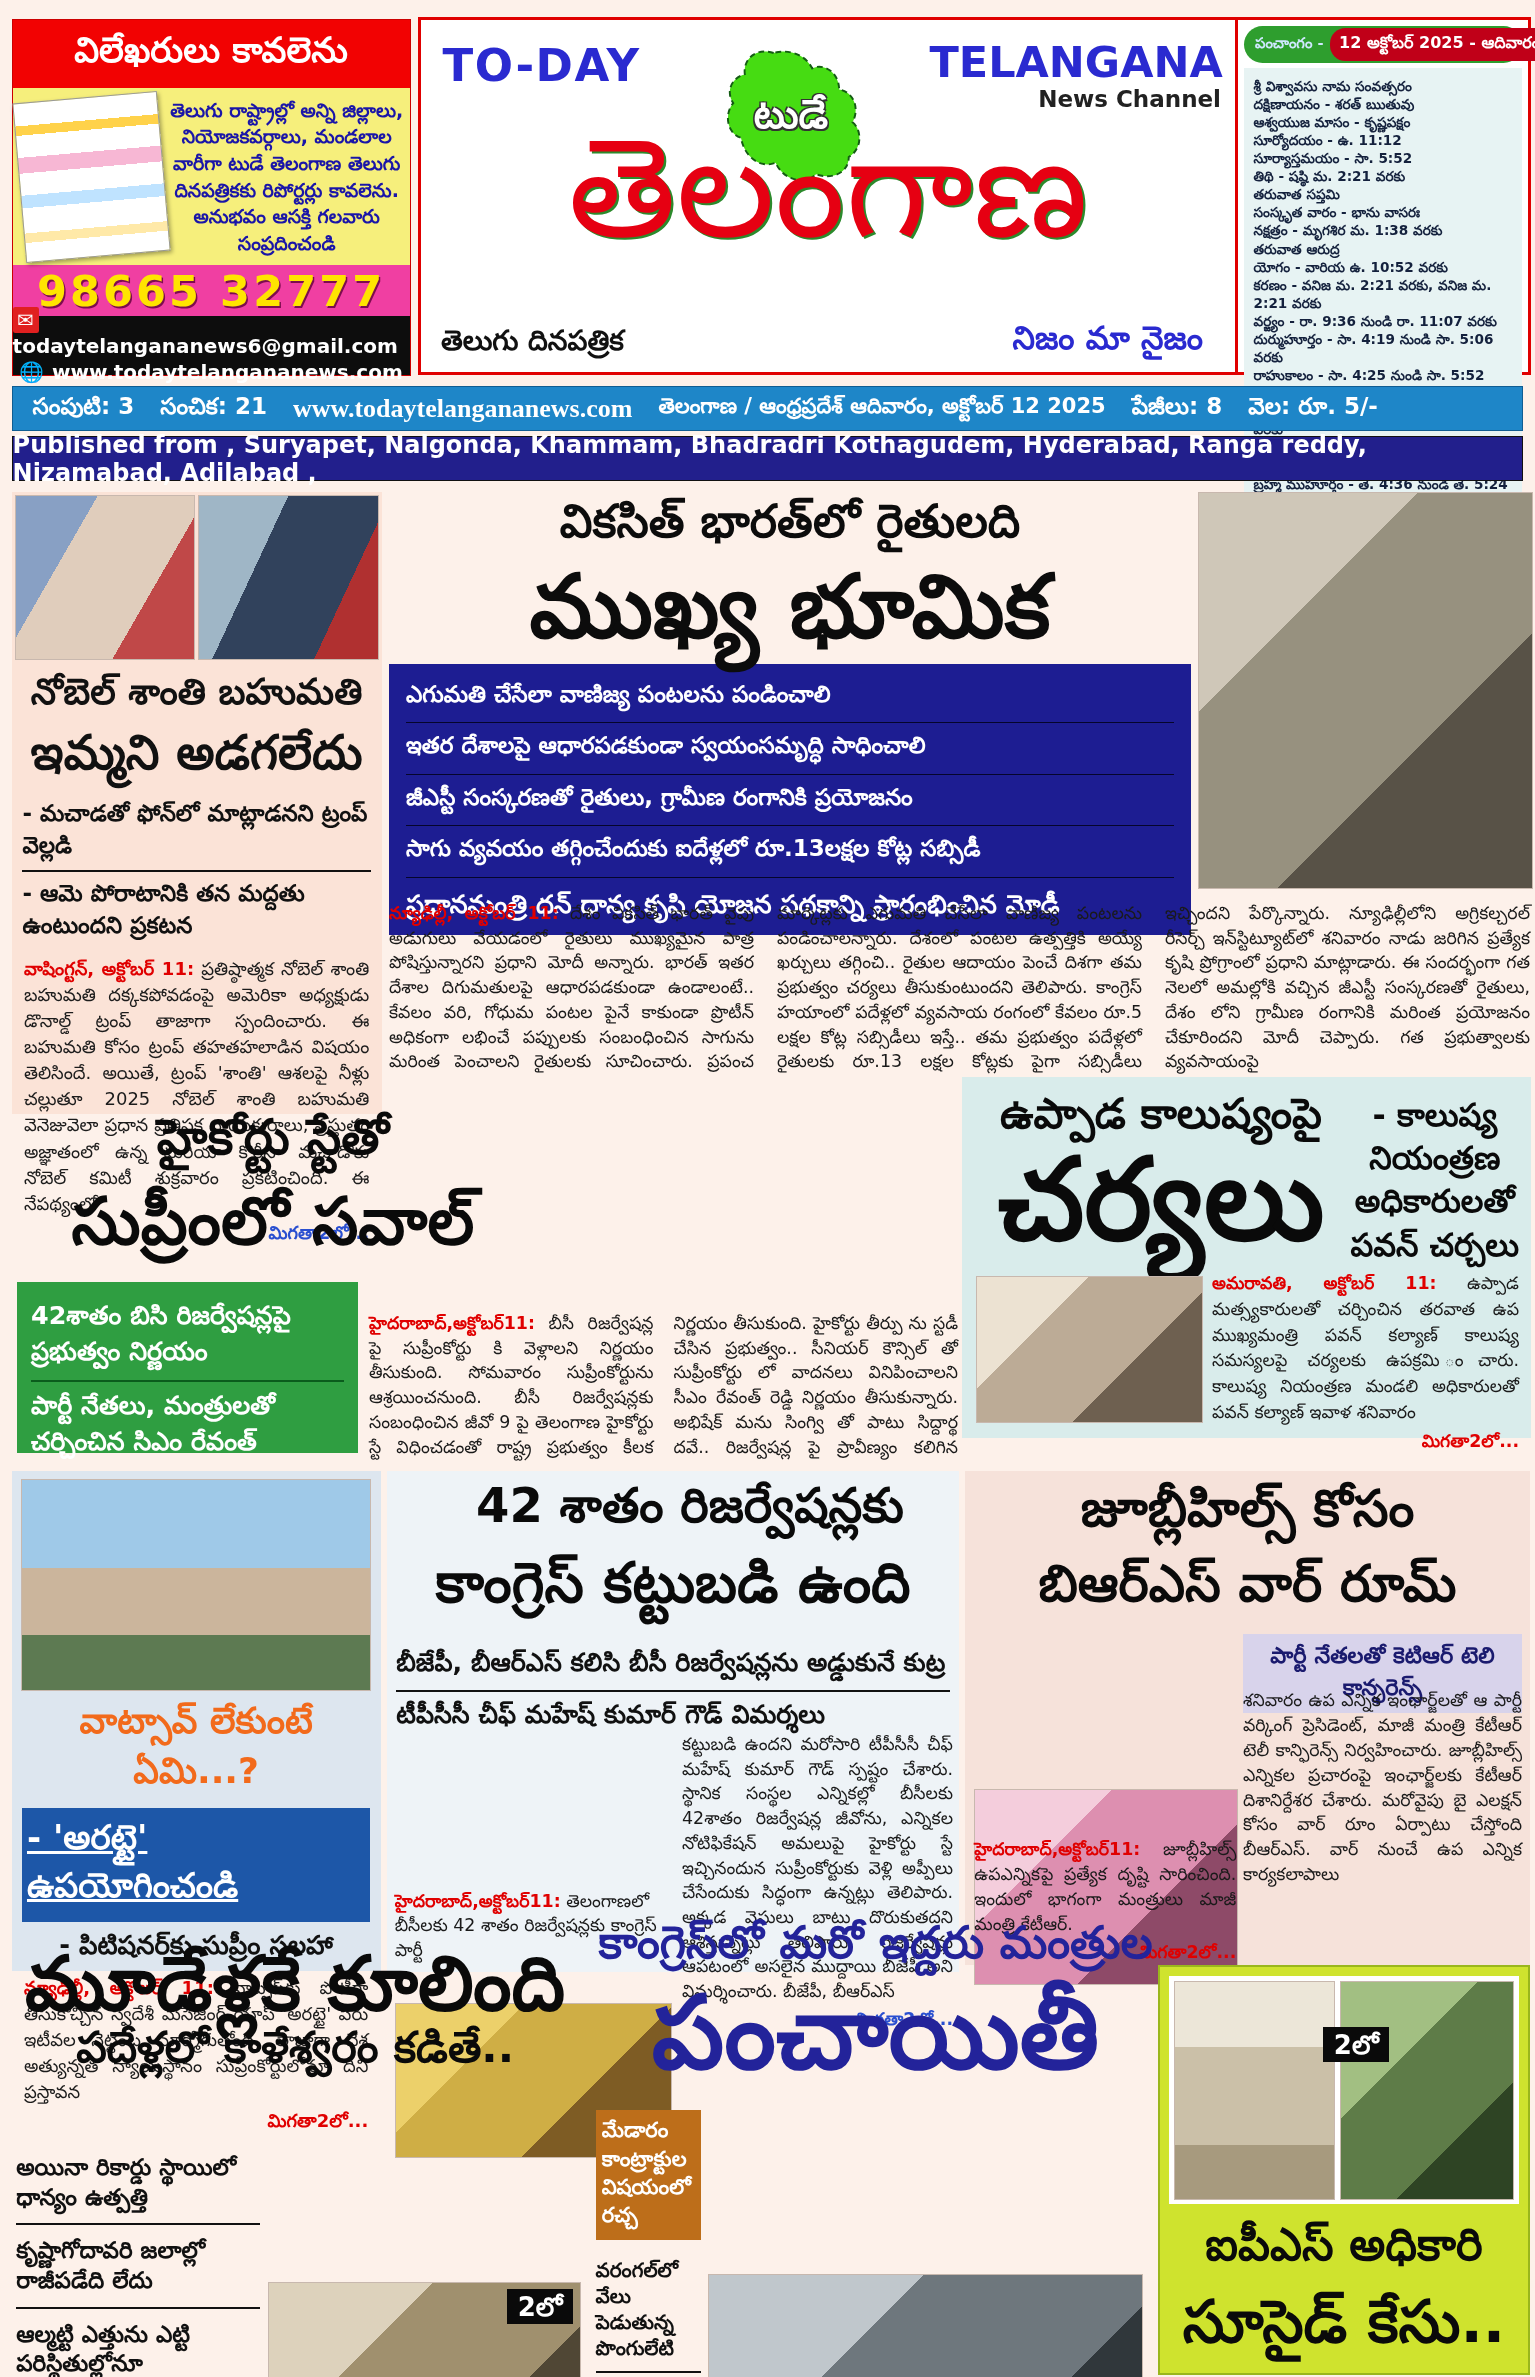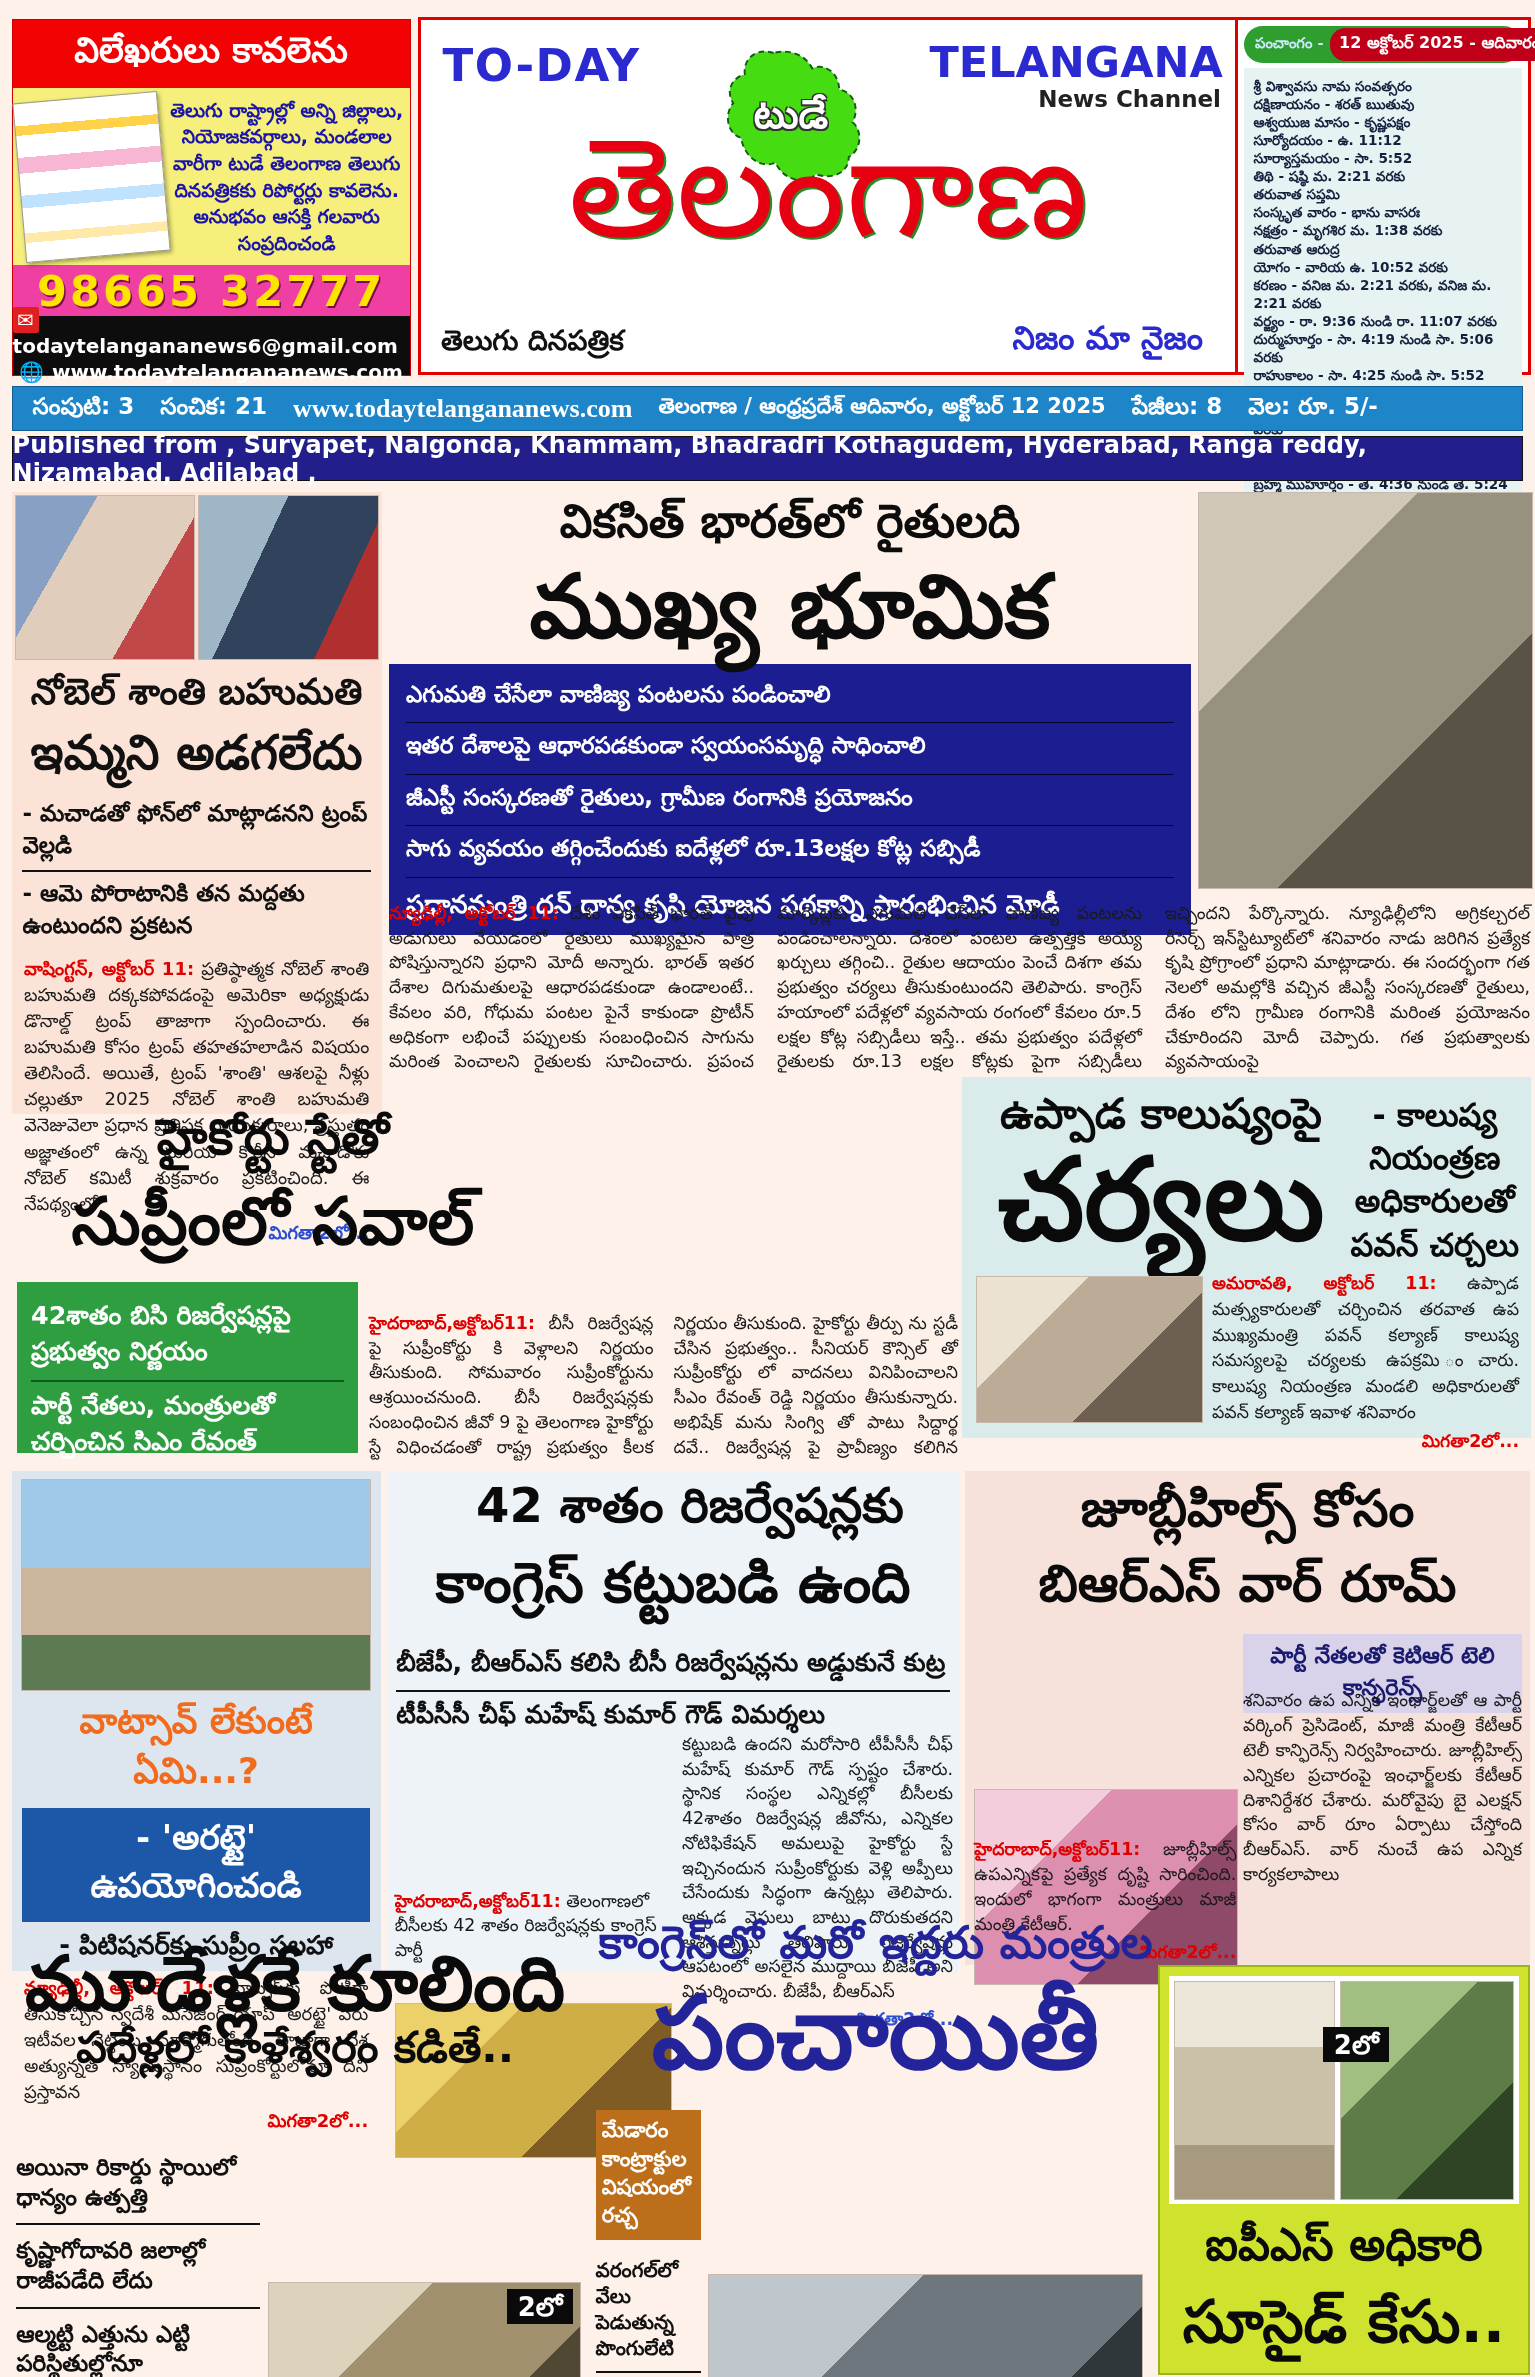--- a/index.html
+++ b/index.html
@@ -88,21 +88,21 @@
   #uppada-h1{left:14px;top:12.3px;width:370px;font-size:42px;color:#0a0a0a;text-align:center;}
   #uppada-h2{left:14px;top:66px;width:370px;font-size:114px;color:#0a0a0a;text-align:center;line-height:1;}
   #uppada-deck{right:7.7px;top:17px;width:177px;font-size:32px;font-weight:800;color:#0a0a0a;text-align:center;line-height:1.35;}
   #pawan-photo{left:14px;top:199px;width:225px;height:145px;background:linear-gradient(135deg,#ece2d2 0 30%,#bcab96 30% 65%,#6e6050 65%);}
   #uppada-body{left:250px;top:194px;width:307px;font-size:17.4px;line-height:1.48;color:#1a1a1a;text-align:justify;}
 
   
   #whatsapp{left:11.6px;top:1471px;width:369px;height:500px;background:#dde6ef;}
   #sc-photo{margin:7.7px 9.3px 0;height:210px;background:linear-gradient(180deg,#9fc9e8 0 42%,#cbb59c 42% 74%,#5d7a52 74%);}
   #wa-h1{font-size:36px;color:#f26a1b;margin-top:9.3px;}
-  #wa-banner{background:#1d57a8;color:#fff;font-size:34px;font-weight:800;margin:7.7px 10.8px 0;padding:9.3px 4.6px;text-align:center;}
+  #wa-banner{background:#1d57a8;color:#fff;font-size:34px;font-weight:800;margin:7.7px 10.8px 0;padding:9.3px 4.6px;text-align:left;text-decoration:underline;}
   #wa-sub{font-size:26px;font-weight:800;color:#111;margin-top:7.7px;}
   #wa-body{padding:7.7px 12.3px;font-size:18px;line-height:1.45;color:#1c1c1c;text-align:justify;}
 
   #res42{left:387px;top:1471px;width:572px;height:501px;background:#eef3f7;}
   #res42-h1{font-size:48px;color:#0a0a0a;margin-top:6.2px;margin-left:34px;}
   #res42-h2{font-size:56px;color:#0a0a0a;margin-top:4.6px;}
   #res42-bullets{margin:10.8px 9.3px 0;}
   #res42-bullets .li{font-size:25.4px;font-weight:800;color:#111;padding:7px 0;}
   #res42-bullets .li + .li{border-top:2.3px solid #111;}
   #mahesh-photo{left:7.7px;top:261px;width:275px;height:153px;background:linear-gradient(135deg,#ecd06a 0 30%,#cfae45 30% 65%,#7e5c24 65%);}

